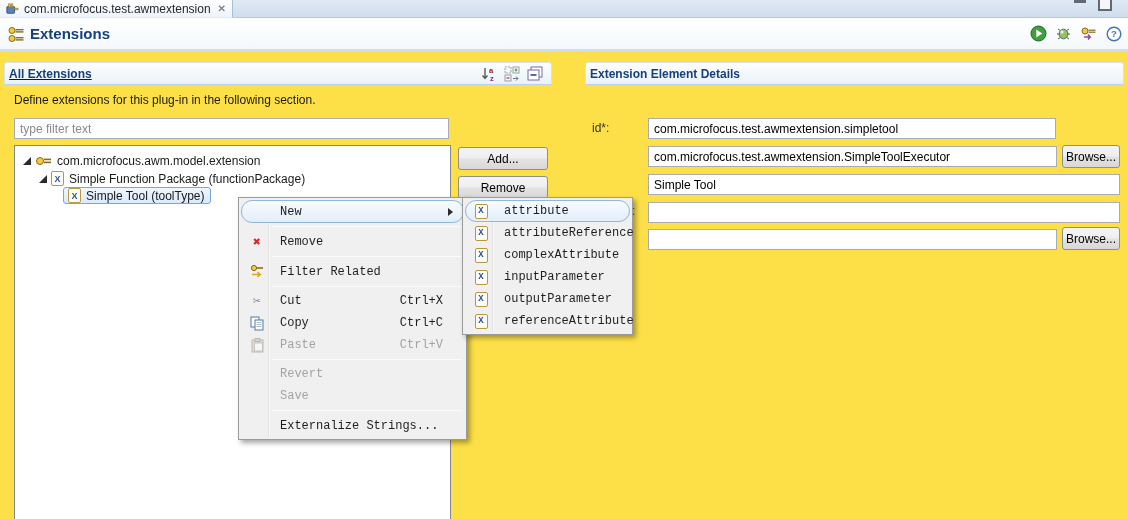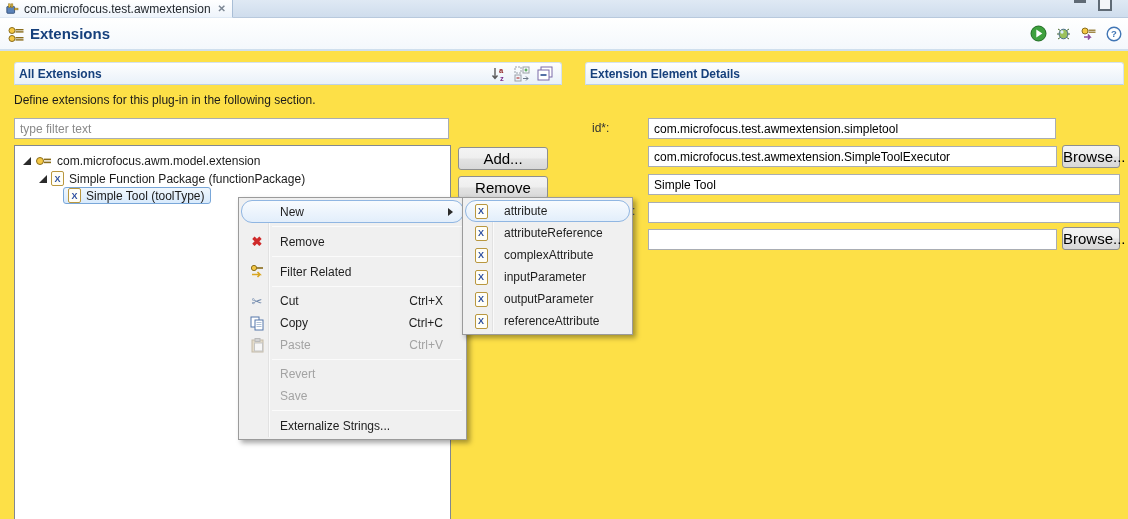--- a/index.html
+++ b/index.html
@@ -38,21 +38,21 @@
   .sec-toolbar .tb-icon { width:16px; height:16px; }
 
   .desc { position:absolute; font-size:12px; color:#1a1a1a; white-space:nowrap; }
 
   
   .txt { border:1px solid #a9adb3; background:#fff; font-family:"Liberation Sans",sans-serif;
          font-size:12px; color:#000; padding:0 5px; height:21px; outline:none; }
   .txt::placeholder { color:#8a8a8a; }
   .btn { position:absolute; height:23px; border:1px solid #8e8f8f; border-radius:3px;
          background:linear-gradient(#f4f4f4 0%,#efefef 45%,#e2e2e2 55%,#d8d8d8 100%);
-         font-family:"Liberation Sans",sans-serif; font-size:15px; color:#000; text-align:center; }
+         font-family:"Liberation Sans",sans-serif; font-size:12px; color:#000; text-align:center; }
 
   
   .tree-box { position:absolute; left:14px; top:145px; width:437px; height:378px;
               border:1px solid #828790; background:#fff; }
   .tree-row { position:absolute; height:17px; display:flex; align-items:center; white-space:nowrap; }
   .twisty { width:0; height:0; border:4px solid transparent; border-bottom-color:#2b2b2b;
             border-right-color:#2b2b2b; margin-right:4px; }
   .xml-ic { display:inline-flex; width:13px; height:15px; border:1px solid #b9973f; border-radius:2px;
             background:#fffef6; color:#2d4fa0; font-weight:bold; font-size:9px;
             align-items:center; justify-content:center; margin-right:5px; }
@@ -63,21 +63,21 @@
   
   .fld-label { position:absolute; left:592px; font-size:12px; color:#333; }
   .fld-link  { color:#2a5db0; cursor:pointer;margin-top:48px; }
 
   
   .menu { position:absolute; background:#f0f0f0; border:1px solid #9b9b9b; padding:2px;
           box-shadow:3px 3px 5px rgba(0,0,0,0.35); z-index:50; }
   .menu::before { content:""; position:absolute; left:29px; top:2px; bottom:2px; width:1px;
                   background:#e2e2e2; border-right:1px solid #fafafa; }
   .m-item { position:relative; height:23px; display:flex; align-items:center; border:1px solid transparent;
-            border-radius:11px; }
+            border-radius:11px;font-family:Liberation Mono, monospace; }
   .m-item .gut { width:30px; flex:none; display:flex; align-items:center; justify-content:center; }
   .m-item .lbl { flex:1; padding-left:8px; color:#1e1e1e; white-space:nowrap; }
   .m-item .key { padding-right:20px; color:#1e1e1e; }
   .m-item.disabled .lbl, .m-item.disabled .key { color:#a3a3a3; }
   .m-item.hl { border-color:#90b6e2; background:linear-gradient(#f8fbfe,#e2eefb); }
   .m-sep { height:1px; background:#e0e0e0; border-bottom:1px solid #fbfbfb; margin:3px 2px 3px 31px; }
   .sub-arrow { position:absolute; right:6px; top:7px; width:0; height:0;
                border:4px solid transparent; border-left:5px solid #2b2b2b; }
   #context-menu { left:238px; top:197px; width:229px; }
   #new-submenu  { left:462px; top:197px; width:171px; z-index:60; }
@@ -146,21 +146,21 @@
       </span>
       <span class="tb-icon">
         <svg width="16" height="16" viewBox="0 0 16 16">
           <circle cx="8" cy="8" r="6.8" fill="#fff" stroke="#4176b5" stroke-width="1.4"></circle>
           <text x="8" y="11.4" font-size="9.5" font-weight="bold" fill="#4176b5" text-anchor="middle" font-family="Liberation Sans, sans-serif">?</text>
         </svg>
       </span>
     </div>
   </div>
 
-  <div class="section-hd" style="left:14px; top:62px; width:548px;">
+  <div class="section-hd" style="left:4px; top:62px; width:548px;text-decoration:underline;">
     <span class="title">All Extensions</span>
     <div class="sec-toolbar">
       <span class="tb-icon">
         <svg width="16" height="16" viewBox="0 0 16 16">
           <path d="M4,2 v10 M1.5,9.5 L4,12.5 L6.5,9.5" stroke="#5a5a5a" stroke-width="1.4" fill="none"></path>
           <text x="8" y="7" font-size="7.5" font-weight="bold" fill="#8e2222" font-family="Liberation Sans, sans-serif">a</text>
           <text x="9" y="15" font-size="7.5" font-weight="bold" fill="#7b2d8b" font-family="Liberation Sans, sans-serif">z</text>
         </svg>
       </span>
       <span class="tb-icon">

